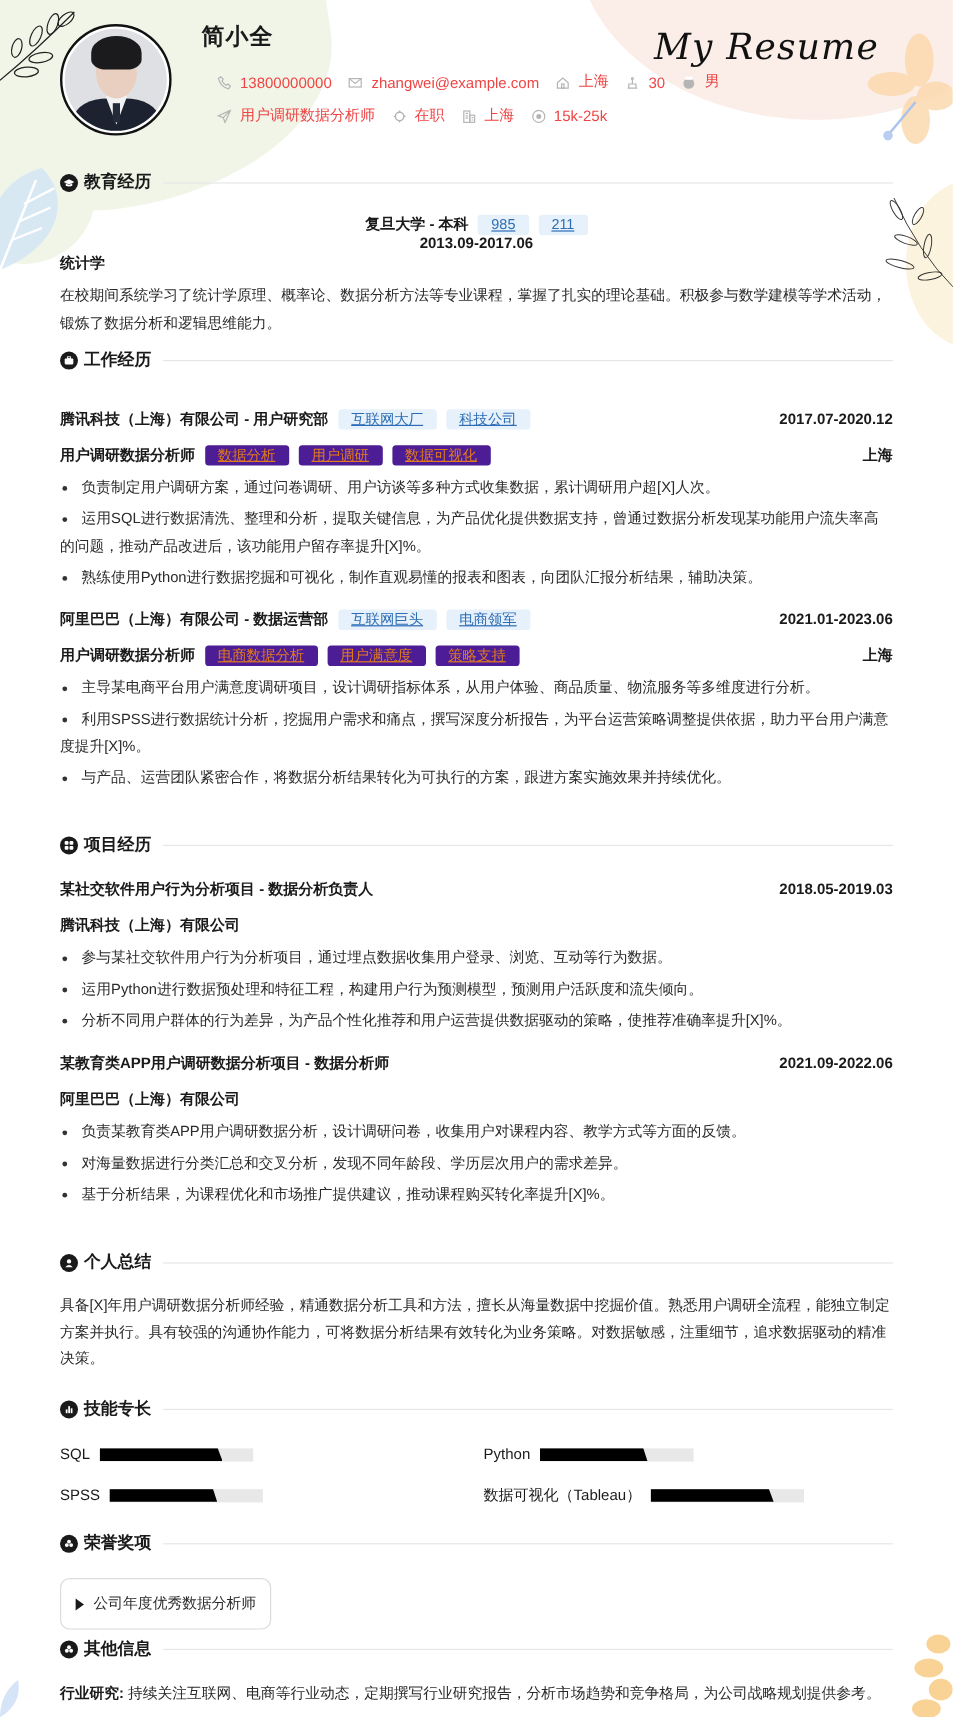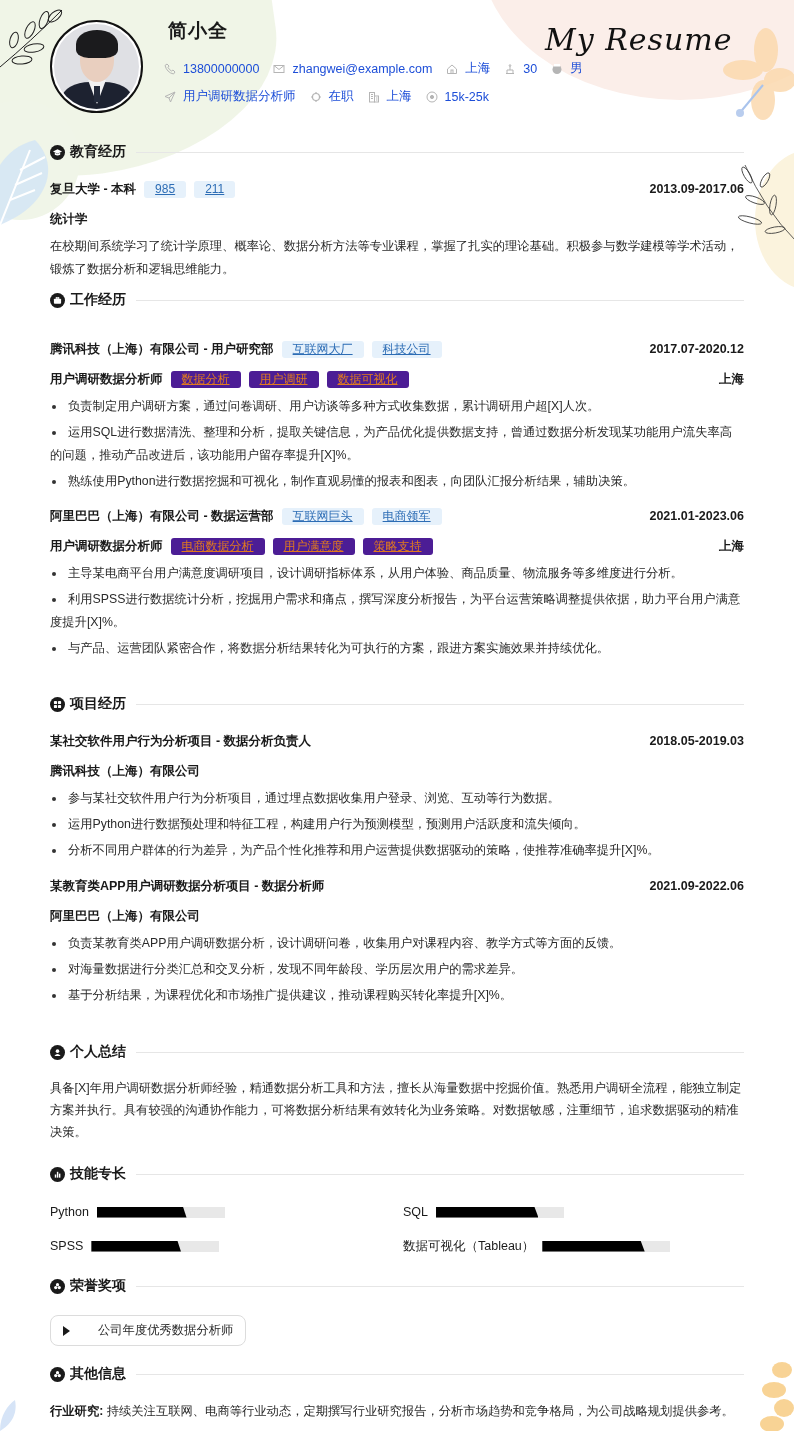--- a/index.html
+++ b/index.html
@@ -24,21 +24,21 @@
   .avatar-inner { width: 85px; height: 85px; border-radius: 50%; background: #dfe0e4; position: relative; overflow: hidden; }
   .av-hair { position: absolute; left: 22px; top: 6px; width: 42px; height: 28px; background: #1b1b1d; border-radius: 50% 50% 30% 30%; }
   .av-face { position: absolute; left: 26px; top: 16px; width: 34px; height: 42px; background: #e9cfbf; border-radius: 45% 45% 50% 50%; }
   .av-suit { position: absolute; left: 8px; top: 58px; width: 70px; height: 40px; background: #1d2230; border-radius: 40% 40% 0 0; }
   .av-shirt { position: absolute; left: 34px; top: 56px; width: 18px; height: 24px; background: #f2f2f2; clip-path: polygon(0 0,100% 0,50% 100%); }
   .av-tie { position: absolute; left: 40px; top: 62px; width: 6px; height: 16px; background: #232a3a; }
 
   .name { position: absolute; left: 168px; top: 18px; font-size: 19px; font-weight: bold; color: #1a1a1a; letter-spacing: 1px; }
   .resume-title { position: absolute; left: 545px; top: 22px; font-family: "DejaVu Serif", serif; font-style: italic; font-size: 30px; color: #111; letter-spacing: 1px; }
 
-  .info-row { position: absolute; left: 164px; display: flex; align-items: center; font-size: 12.5px; color: #1d4ed8; }
+  .info-row { position: absolute; left: 181px; display: flex; align-items: center; font-size: 12.5px; color: #ef4444; }
   .info-row.r1 { top: 60px; }
   .info-row.r2 { top: 88px; }
   .info-item { display: flex; align-items: center; margin-right: 14px; }
   .info-icon { width: 12px; height: 12px; margin-right: 7px; color: #b5b5b5; display: inline-flex; align-items:center; justify-content:center; }
   .info-icon svg { width: 12px; height: 12px; }
 
   
   .section { position: absolute; left: 50px; width: 694px; }
   .sec-head { display: flex; align-items: center; height: 20px; }
   .sec-icon { width: 15px; height: 15px; border-radius: 50%; background: #1a1a1a; display: inline-flex; align-items: center; justify-content: center; margin-right: 5px; }
@@ -62,21 +62,21 @@
   ul.bullets li.wrap::before { left: 2px; }
 
   
   .skills { display: grid; grid-template-columns: 353px 341px; row-gap: 14px; margin-top: 18px; }
   .skill { display: flex; align-items: center; height: 20px; font-size: 12.5px; color: #1a1a1a; }
   .skill-label { margin-right: 8px; white-space: nowrap; }
   .skill-bar { height: 11px; background: #e8e8e8; position: relative; }
   .skill-fill { position: absolute; left: 0; top: 0; height: 100%; background: #000; clip-path: polygon(0 0, 96% 0, 100% 100%, 0 100%); }
 
   
-  .award { display: inline-flex; align-items: center; margin-top: 19px; height: 31px; padding: 0 12px; border: 1px solid #dcdcdc; border-radius: 8px; font-size: 12.3px; color: #2a2a2a; gap: 20px; }
+  .award { display: inline-flex; align-items: center; margin-top: 19px; height: 43px; padding: 0 12px; border: 1px solid #dcdcdc; border-radius: 8px; font-size: 12.3px; color: #2a2a2a; }
   .award .tri { width: 0; height: 0; border-left: 7px solid #1a1a1a; border-top: 5px solid transparent; border-bottom: 5px solid transparent; margin-right: 8px; }
 </style>
 </head>
 <body>
 
 <div class="deco deco-green-blob"></div>
 <div class="deco deco-green-blob2"></div>
 <div class="deco deco-pink-circle"></div>
 <div class="deco deco-yellow-circle"></div>
 <svg class="deco deco-blue-leaf" viewBox="0 0 70 95">
@@ -226,21 +226,21 @@
   <div class="sec-head">
     <span class="sec-icon">
         <svg viewBox="0 0 10 10" fill="#fff">
           <path d="M0 4 L5 1.5 L10 4 L5 6.5 Z"></path>
           <path d="M2 5.2 V7.5 Q5 9 8 7.5 V5.2 L5 6.8 Z"></path>
         </svg>
       </span>
     <span class="sec-title">教育经历</span>
     <span class="sec-line"></span>
   </div>
-  <div class="row" style="margin-top:17px;">
+  <div class="row" style="margin-top:17px;flex-direction:column;">
     <div class="row-left">
       <span class="bold">复旦大学 - 本科</span>
       <span class="tag blue">985</span>
       <span class="tag blue">211</span>
     </div>
     <span class="date">2013.09-2017.06</span>
   </div>
   <div class="row" style="margin-top:10px;">
     <span class="bold">统计学</span>
   </div>
@@ -376,29 +376,29 @@
           <rect x="2" y="5" width="1.6" height="3.5"></rect>
           <rect x="4.3" y="2" width="1.6" height="6.5"></rect>
           <rect x="6.6" y="4" width="1.6" height="4.5"></rect>
         </svg>
       </span>
     <span class="sec-title">技能专长</span>
     <span class="sec-line"></span>
   </div>
   <div class="skills">
     <div class="skill">
+      <span class="skill-label">SQL</span>
+      <span class="skill-bar" style="width:128px;">
+          <span class="skill-fill" style="width:80%;"></span>
+        </span>
+    </div>
+    <div class="skill">
       <span class="skill-label">Python</span>
       <span class="skill-bar" style="width:128px;">
           <span class="skill-fill" style="width:70%;"></span>
-        </span>
-    </div>
-    <div class="skill">
-      <span class="skill-label">SQL</span>
-      <span class="skill-bar" style="width:128px;">
-          <span class="skill-fill" style="width:80%;"></span>
         </span>
     </div>
     <div class="skill">
       <span class="skill-label">SPSS</span>
       <span class="skill-bar" style="width:128px;">
           <span class="skill-fill" style="width:70%;"></span>
         </span>
     </div>
     <div class="skill">
       <span class="skill-label">数据可视化（Tableau）</span>

